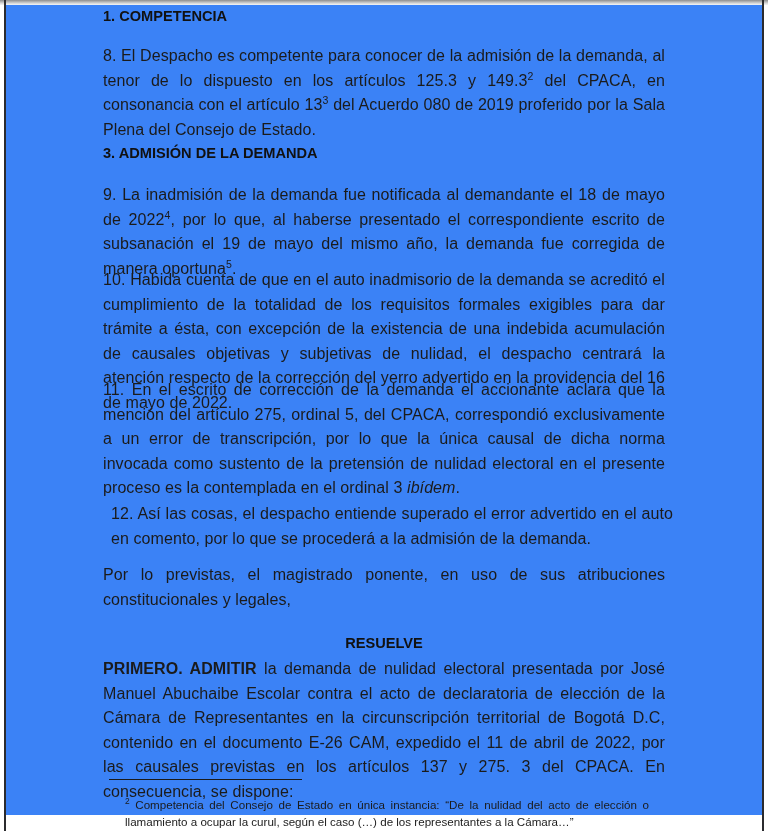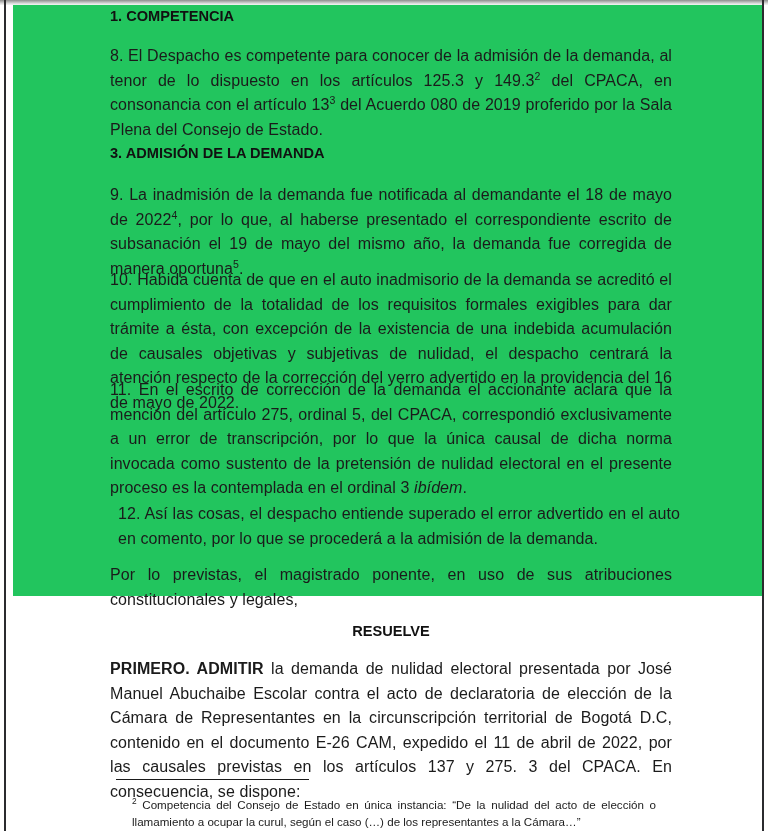--- a/index.html
+++ b/index.html
@@ -53,24 +53,24 @@
     top: 0; left: 764px;
     width: 4px;
     height: 831px;
     background: #ffffff;
     z-index: 4;
   }
 
   
   .page {
     position: absolute;
-    top: 0; left: 13px;
+    top: 0; left: 6px;
     width: 756px;
-    height: 596px;
-    background: #22c55e;
+    height: 815px;
+    background: #3b82f6;
     z-index: 2;
   }
 
   
   .column {
     position: absolute;
     left: 97px;
     top: 0;
     width: 562px;
   }
@@ -92,21 +92,21 @@
     font-weight: bold;
     margin: 0;
     text-align: left;
   }
 
   .centered-heading {
     font-size: 14.6px;
     line-height: 22px;
     color: #111111;
     font-weight: bold;
-    margin: 0;
+    margin: 12px;
     text-align: center;
   }
 
   sup {
     font-size: 0.66em;
     vertical-align: super;
     line-height: 0;
   }
 
   .bold { font-weight: bold; }

